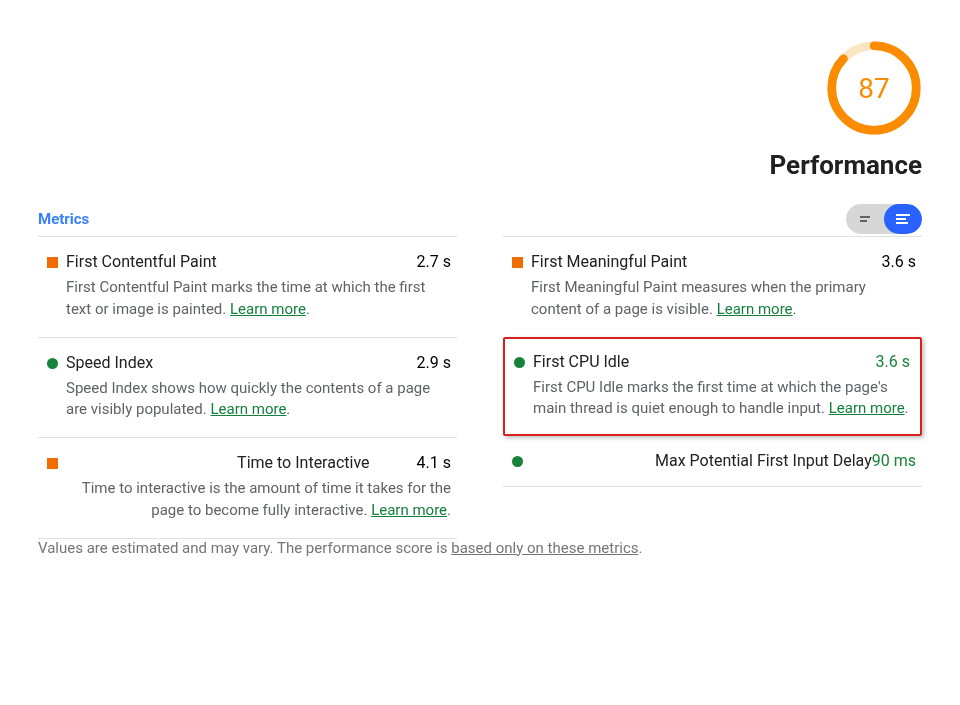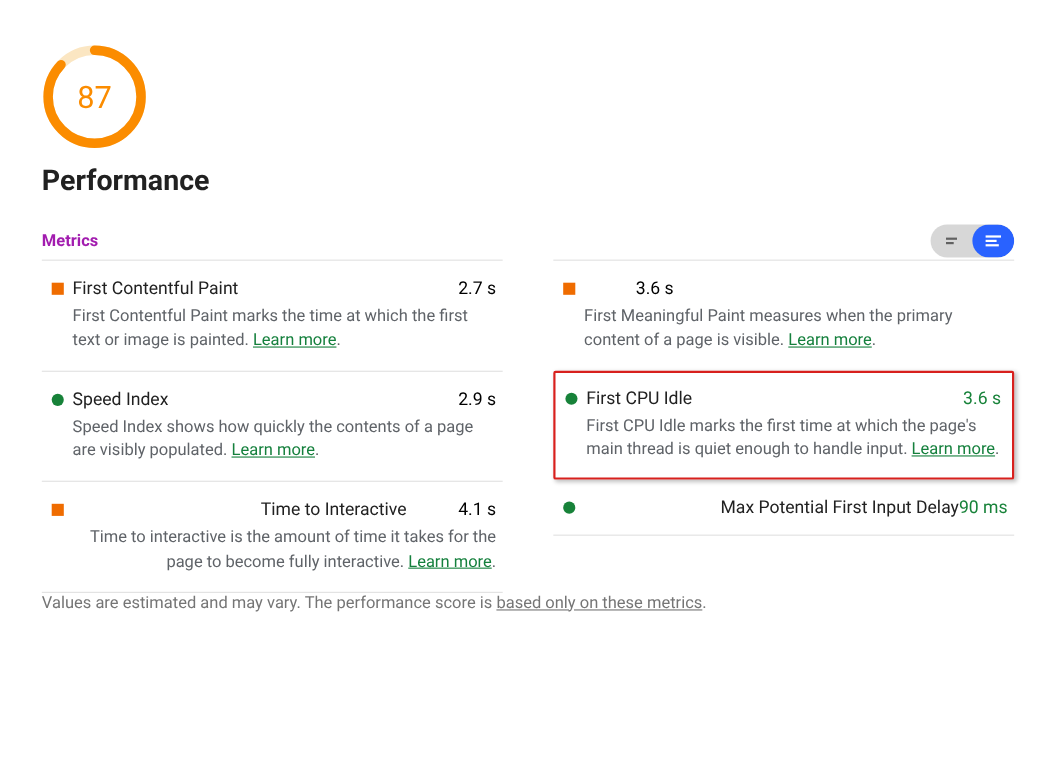--- a/index.html
+++ b/index.html
@@ -8,21 +8,21 @@
     font-family: Roboto, -apple-system, BlinkMacSystemFont, "Segoe UI", Arial, sans-serif;
     color: #212121;
     background: #fff;
     width: 960px;
     height: 705px;
     padding: 40px 38px 20px 38px;
   }
   .gauge-wrap {
     display: flex;
     flex-direction: column;
-    align-items: flex-start;
+    align-items: flex-end;
     margin-bottom: 24px;
   }
   .gauge {
     position: relative;
     width: 96px;
     height: 96px;
   }
   .gauge svg { width: 96px; height: 96px; transform: rotate(-90deg); }
   .gauge .track { stroke: #fbe6c2; }
   .gauge .arc   { stroke: #fb8c00; stroke-linecap: round; }
@@ -33,21 +33,21 @@
   }
   .category-title {
     font-size: 26px; font-weight: 700; color: #212121;
     margin-top: 14px;
   }
   .metrics-header {
     display: flex; align-items: center; justify-content: space-between;
     margin-bottom: 2px;
   }
   .metrics-heading {
-    font-size: 15px; font-weight: 700; color: #a21caf;
+    font-size: 15px; font-weight: 700; color: #3b82f6;
   }
   .view-toggle {
     display: flex; align-items: center;
     background: #d7d7d7; border-radius: 16px;
     height: 30px; overflow: hidden;
   }
   .view-toggle div {
     width: 38px; height: 30px; display: flex; align-items: center; justify-content: center;
     cursor: pointer;
   }
@@ -174,20 +174,21 @@
       </div>
     </div>
   </div>
 
   <div class="col">
     <div class="metric">
       <div class="row1">
         <div class="status">
             <div class="sq"></div>
           </div>
+        <div class="metric-title">First Meaningful Paint</div>
         <div class="metric-value val-orange">3.6 s</div>
       </div>
       <div class="desc">
         <span>First Meaningful Paint measures when the primary content of a page is visible.</span>
         <span> </span><span class="lm">Learn more</span><span>.</span>
       </div>
     </div>
 
     <div class="metric highlight">
       <div class="row1">

